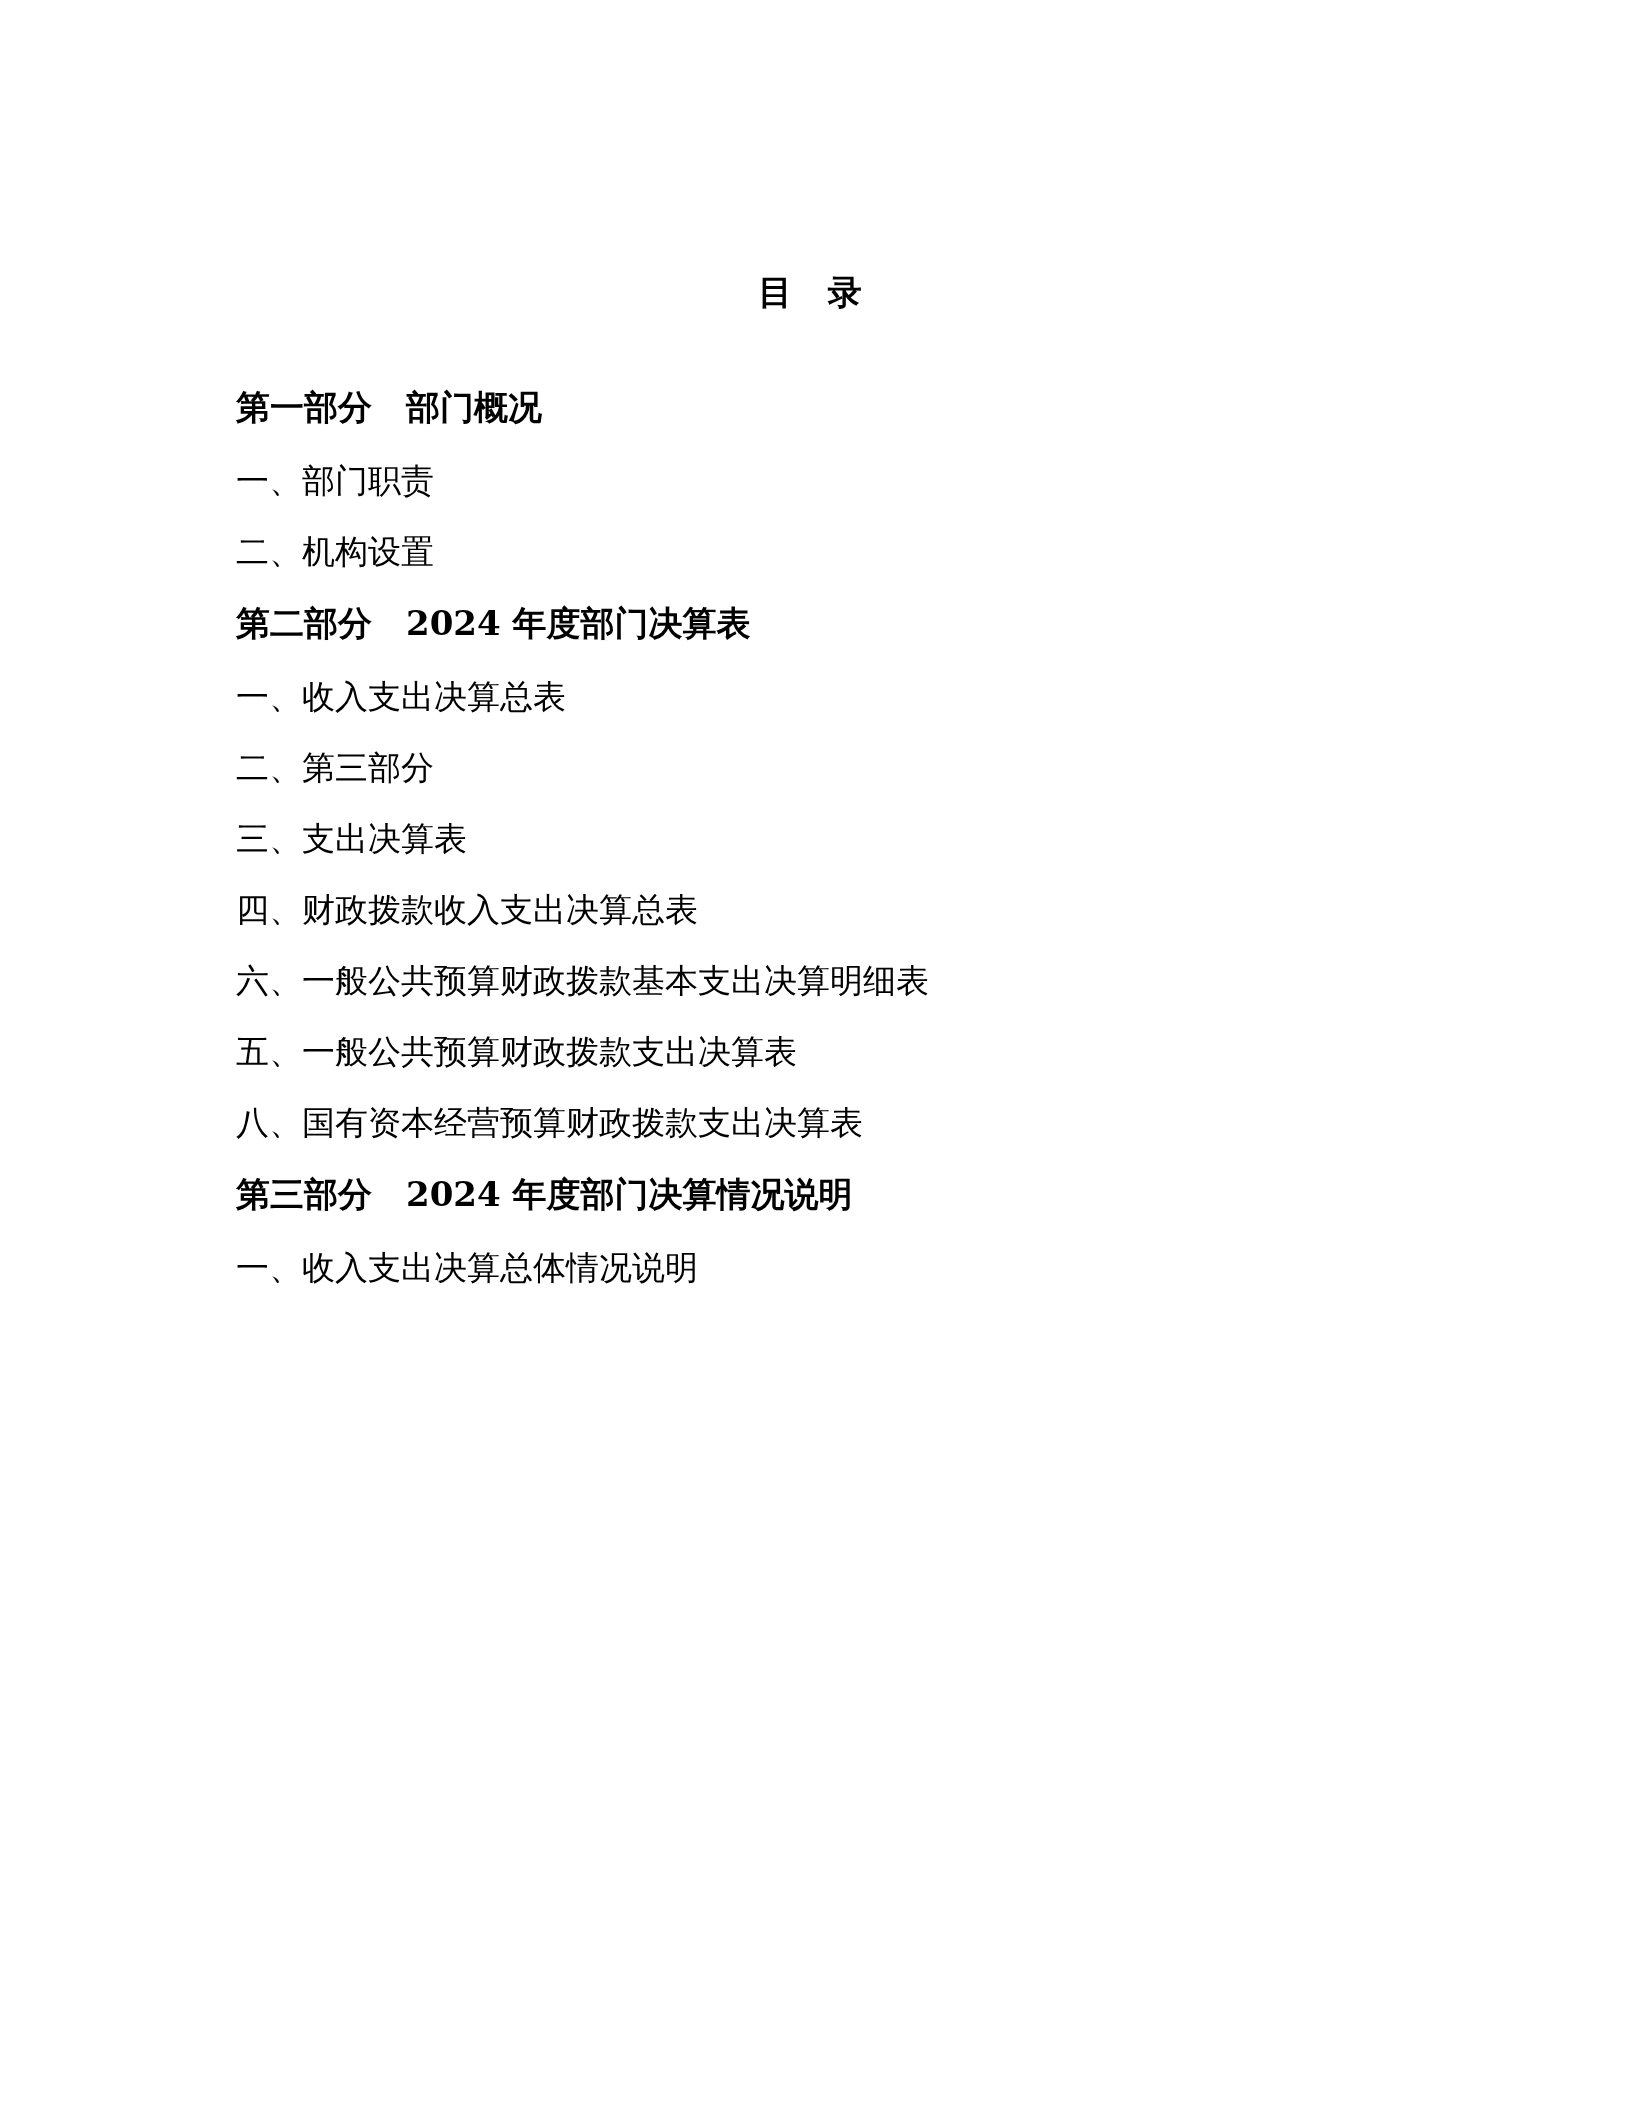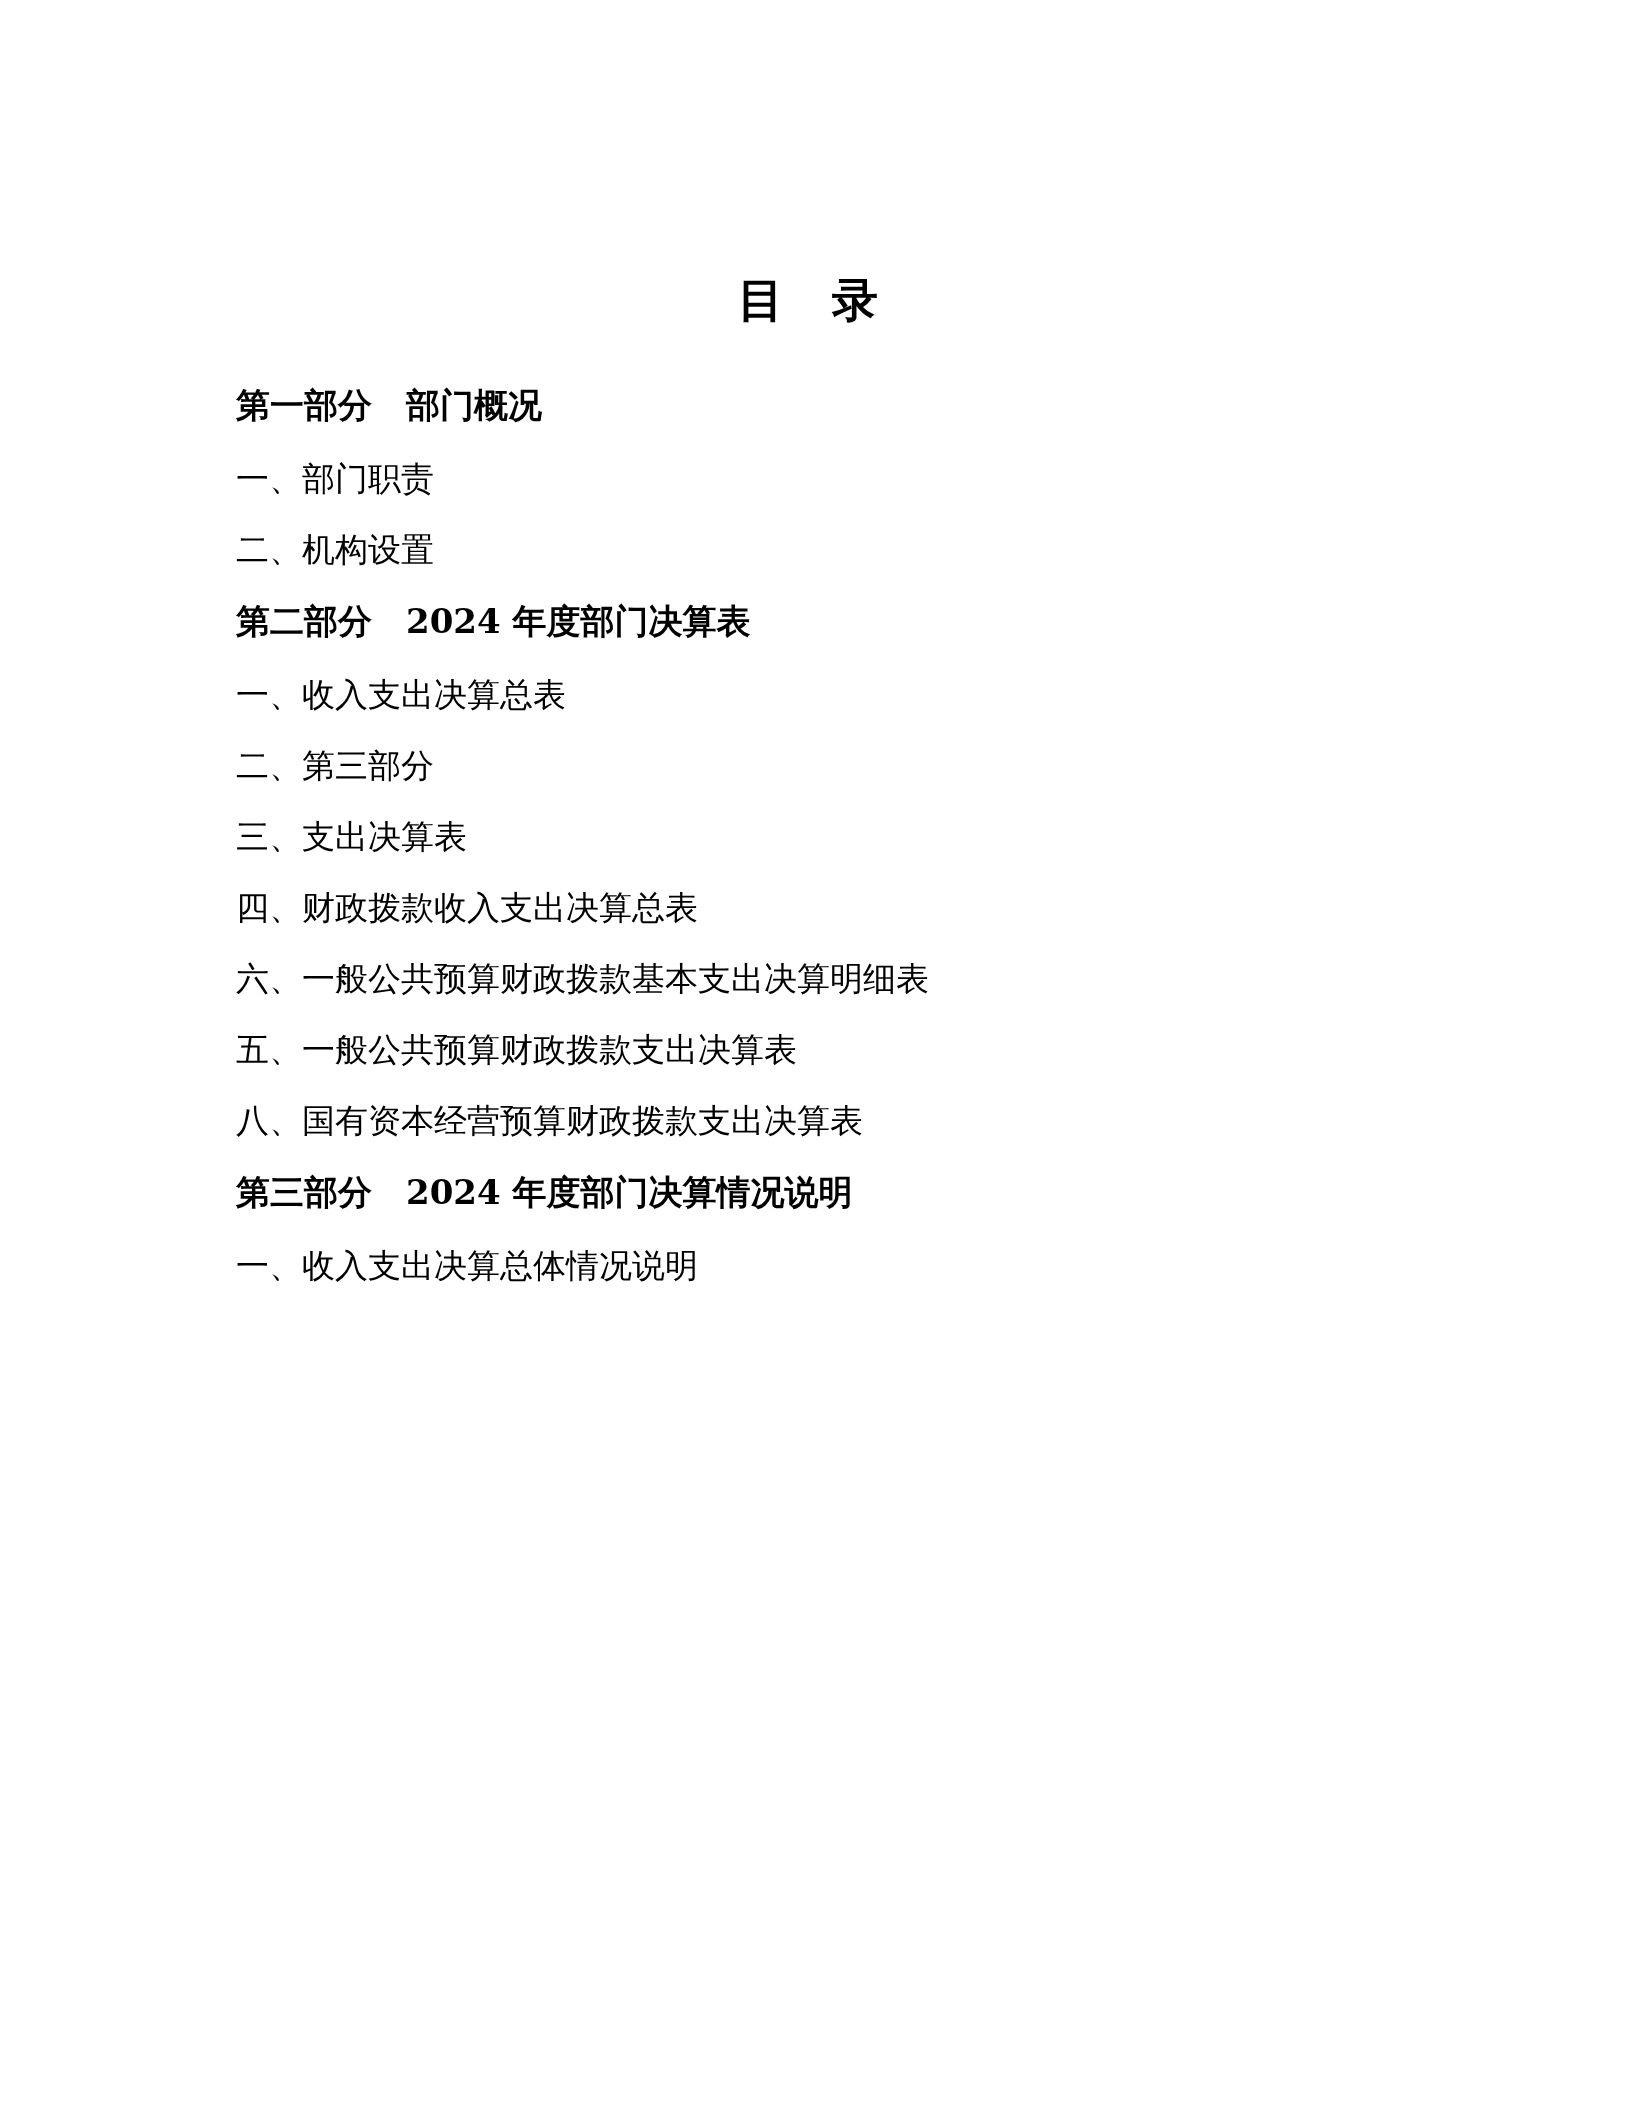--- a/index.html
+++ b/index.html
@@ -12,28 +12,28 @@
     height: 2112px;
     background: #ffffff;
     position: relative;
     box-sizing: border-box;
     font-family: "DejaVu Serif", "Liberation Serif", serif;
     color: #000000;
     overflow: hidden;
   }
   .doc-title {
     text-align: center;
-    font-size: 46px;
+    font-size: 34px;
     font-weight: bold;
     letter-spacing: 0.35em;
     padding-top: 270px;
     font-family: "DejaVu Serif", "Liberation Serif", serif;
   }
   .toc {
-    margin-top: 56px;
+    margin-top: 74px;
     padding-left: 236px;
     padding-right: 86px;
   }
   .toc-entry {
     font-size: 33px;
     line-height: 1.0;
     margin-bottom: 38px;
     white-space: nowrap;
     font-family: "DejaVu Serif", "Liberation Serif", serif;
   }

